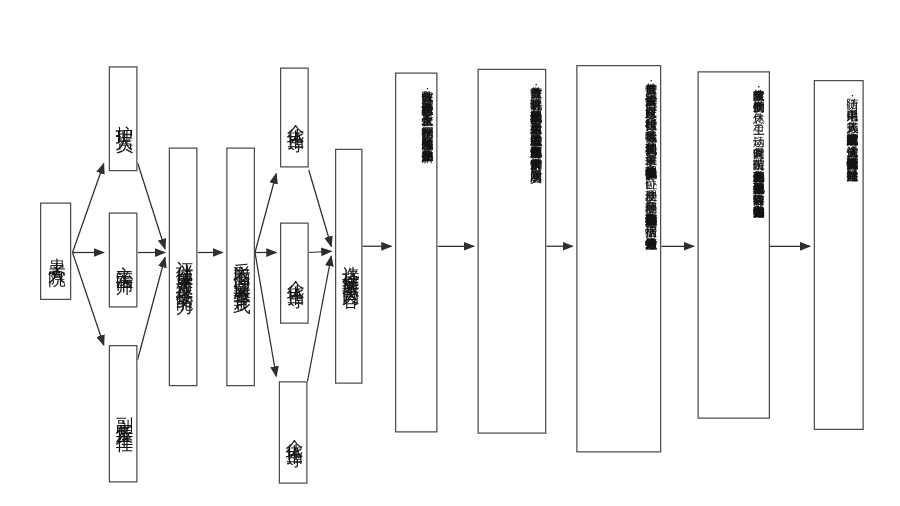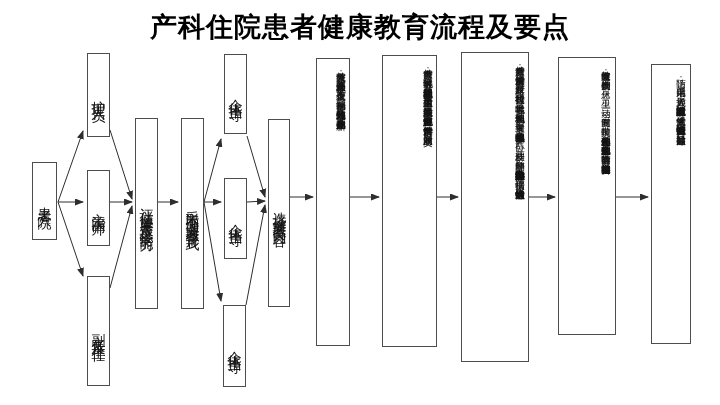--- a/index.html
+++ b/index.html
@@ -45,21 +45,20 @@
     font-size:9.5px;
     padding:6px 0;
     color:var(--text);
   }
 </style>
 </head>
 <body>
 
 <div class="page">
 
-  <div class="title">产科住院患者健康教育流程及要点</div>
 
   <svg class="arrows" width="720" height="405" viewBox="0 0 720 405">
     <defs>
       <marker id="ah" markerWidth="9" markerHeight="7" refX="8" refY="3.5" orient="auto">
         <path d="M0,0 L9,3.5 L0,7 z" fill="#2e2e2e"></path>
       </marker>
     </defs>
     <g stroke="#2e2e2e" stroke-width="1" fill="none">
       <g>
         <line x1="58" y1="202" x2="83" y2="131" marker-end="url(#ah)"></line>

